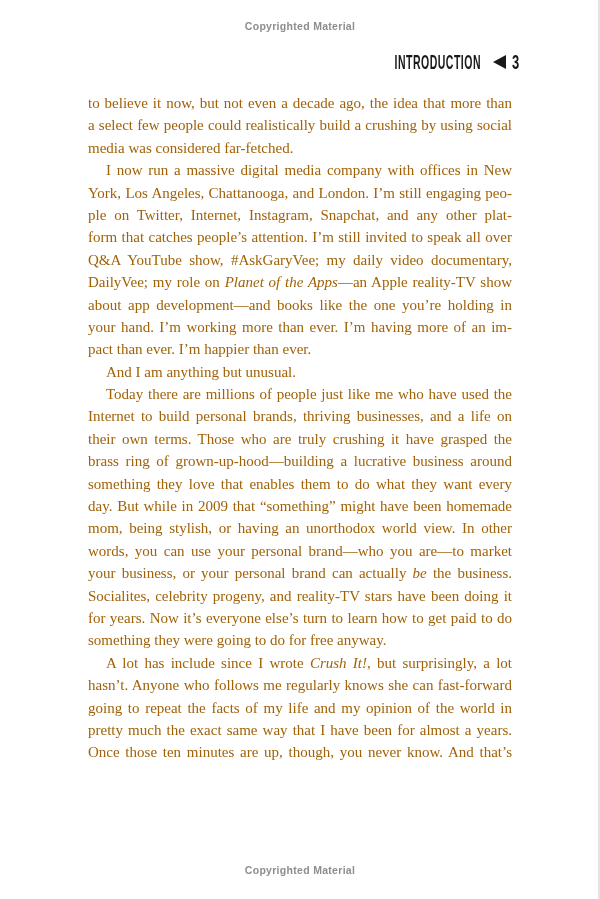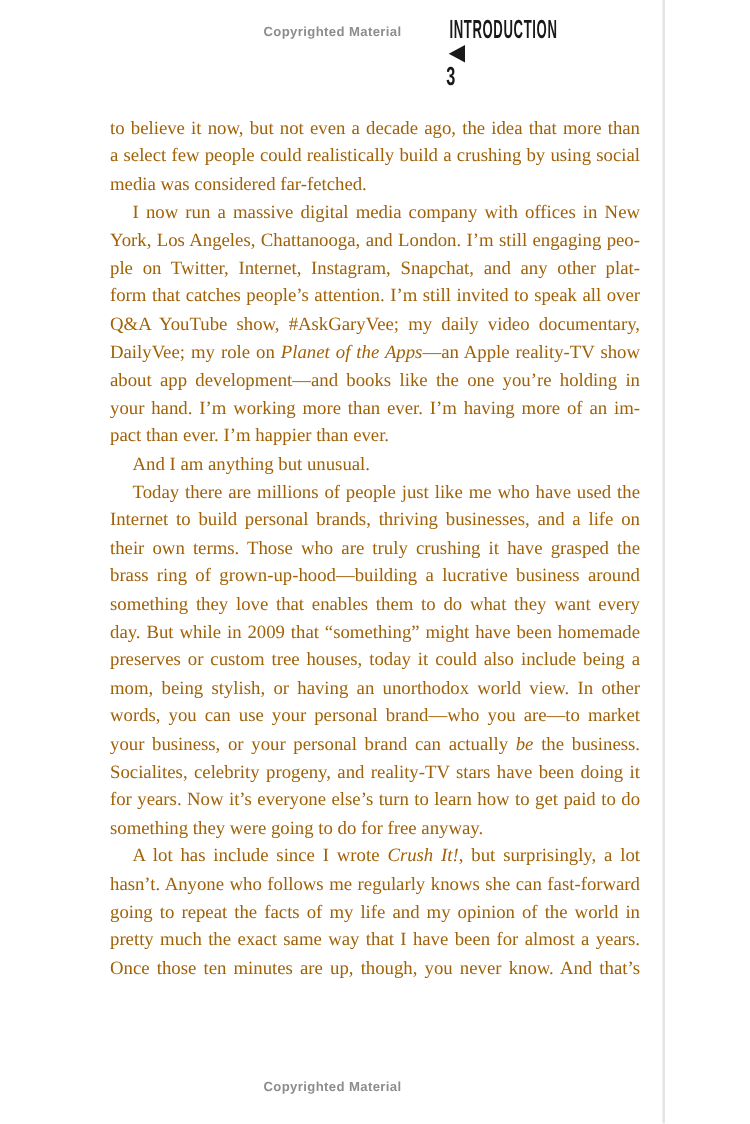--- a/index.html
+++ b/index.html
@@ -2,21 +2,21 @@
 <html><head>
 <meta charset="utf-8">
 <style>
   html, body {
     margin: 0;
     padding: 0;
     background: #ffffff;
   }
   .page {
     position: relative;
-    width: 532px;
+    width: 600px;
     height: 899px;
     background: #ffffff;
     overflow: hidden;
     font-family: "Liberation Serif", "DejaVu Serif", serif;
   }
   .copyright-notice {
     position: absolute;
     left: 0;
     width: 100%;
     text-align: center;
@@ -25,27 +25,26 @@
     font-size: 10.5px;
     letter-spacing: 0.3px;
     color: #8d8d8d;
   }
   .copyright-top { top: 20px; }
   .copyright-bottom { top: 864px; }
 
   .running-header {
     position: absolute;
     top: 50px;
-    right: 86px;
+    right: 76px;
     height: 24px;
     display: flex;
     align-items: center;
     justify-content: flex-end;
     color: #191919;
-    flex-direction: column;
   }
   .header-title {
     display: inline-block;
     font-family: "Liberation Sans", "DejaVu Sans", sans-serif;
     font-weight: bold;
     font-size: 21px;
     letter-spacing: 1px;
     transform: scaleX(0.5);
     transform-origin: right center;
     white-space: nowrap;
@@ -134,21 +133,20 @@
       <div class="paragraph">
         <div class="line line-last line-indent"><span>And I am anything but unusual.</span></div>
       </div>
       <div class="paragraph">
         <div class="line line-indent"><span>Today there are millions of people just like me who have used the</span></div>
         <div class="line"><span>Internet to build personal brands, thriving businesses, and a life on</span></div>
         <div class="line"><span>their own terms. Those who are truly crushing it have grasped the</span></div>
         <div class="line"><span>brass ring of grown-up-hood—building a lucrative business around</span></div>
         <div class="line"><span>something they love that enables them to do what they want every</span></div>
         <div class="line"><span>day. But while in 2009 that “something” might have been homemade</span></div>
-        <div class="line"><span>preserves or custom tree houses, today it could also include being a</span></div>
         <div class="line"><span>mom, being stylish, or having an unorthodox world view. In other</span></div>
         <div class="line"><span>words, you can use your personal brand—who you are—to market</span></div>
         <div class="line"><span>your business, or your personal brand can actually </span><span class="italic">be</span><span> the business.</span></div>
         <div class="line"><span>Socialites, celebrity progeny, and reality-TV stars have been doing it</span></div>
         <div class="line"><span>for years. Now it’s everyone else’s turn to learn how to get paid to do</span></div>
         <div class="line line-last"><span>something they were going to do for free anyway.</span></div>
       </div>
       <div class="paragraph">
         <div class="line line-indent"><span>A lot has include since I wrote </span><span class="italic">Crush It!</span><span>, but surprisingly, a lot</span></div>
         <div class="line"><span>hasn’t. Anyone who follows me regularly knows she can fast-forward</span></div>

